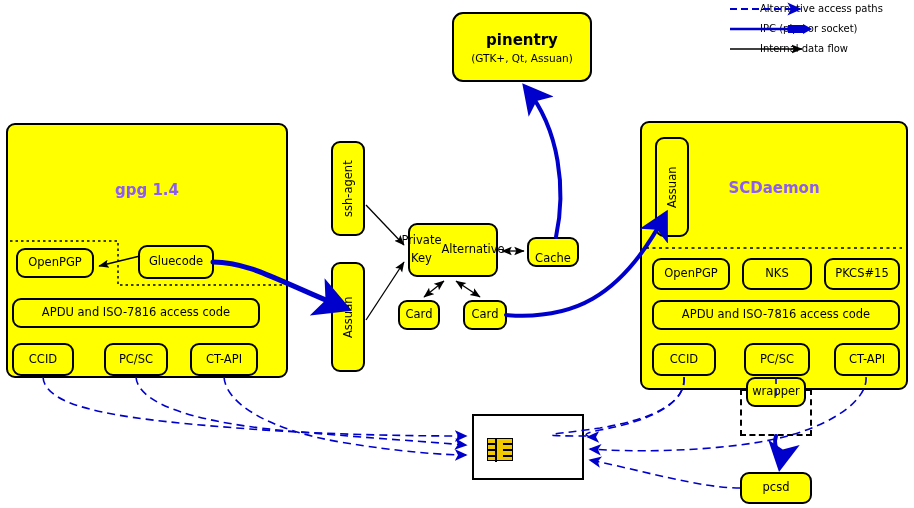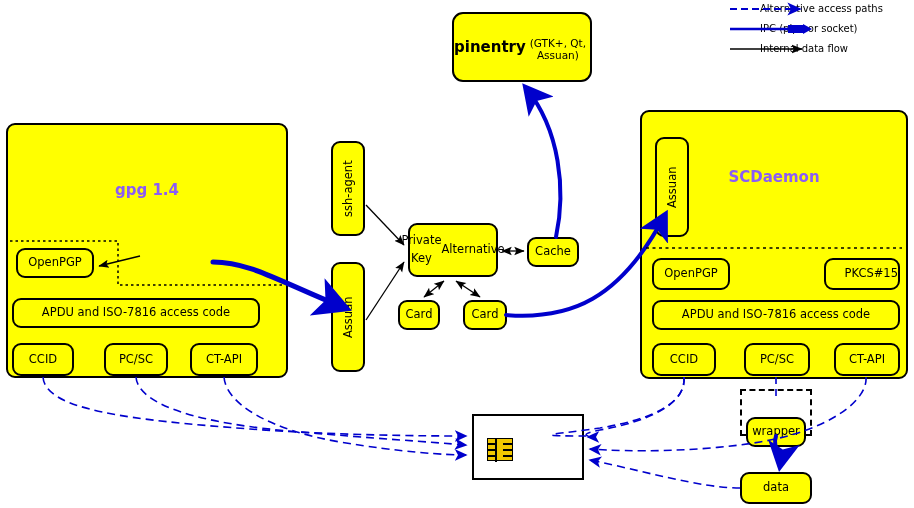--- a/index.html
+++ b/index.html
@@ -168,20 +168,23 @@
     <div class="container-title" style="top:56px;">gpg 1.4</div>
   </div>
 
   <svg class="layer" style="z-index:2;" viewBox="0 0 914 508">
     <path d="M10,241 L118,241 L118,285 L285,285" fill="none" stroke="#000000" stroke-width="1.5" stroke-dasharray="2.5,3"></path>
   </svg>
 
   <div class="box rounded small-box" style="left:16px; top:248px; width:78px; height:30px;">
     <span>OpenPGP</span>
   </div>
+  <div class="box rounded small-box" style="left:138px; top:245px; width:76px; height:34px;">
+    <span>Gluecode</span>
+  </div>
   <div class="box rounded small-box" style="left:12px; top:298px; width:248px; height:30px;">
     <span>APDU and ISO-7816 access code</span>
   </div>
   <div class="box rounded small-box" style="left:12px; top:343px; width:62px; height:33px;">
     <span>CCID</span>
   </div>
   <div class="box rounded small-box" style="left:104px; top:343px; width:64px; height:33px;">
     <span>PC/SC</span>
   </div>
   <div class="box rounded small-box" style="left:190px; top:343px; width:68px; height:33px;">
@@ -191,82 +194,85 @@
   <div class="box rounded vert-box" style="left:331px; top:141px; width:34px; height:95px;">
     <span>ssh-agent</span>
   </div>
   <div class="box rounded vert-box" style="left:331px; top:262px; width:34px; height:110px;">
     <span>Assuan</span>
   </div>
   <div class="box rounded two-line" style="left:408px; top:223px; width:90px; height:54px;">
     <span>Private Key</span>
     <span>Alternative</span>
   </div>
-  <div class="box rounded small-box" style="left:527px; top:237px; width:52px; height:30px;">
+  <div class="box rounded small-box" style="left:527px; top:237px; width:52px; height:30px;align-items:flex-end;">
     <span>Cache</span>
   </div>
   <div class="box rounded small-box" style="left:398px; top:300px; width:42px; height:30px;">
     <span>Card</span>
   </div>
   <div class="box rounded small-box" style="left:463px; top:300px; width:44px; height:30px;align-items:center;">
     <span>Card</span>
   </div>
 
-  <div class="box container-box" style="left:640px; top:110px; width:268px; height:269px;">
+  <div class="box container-box" style="left:640px; top:121px; width:268px; height:269px;">
     <div class="container-title" style="top:56px;">SCDaemon</div>
   </div>
   <svg class="layer" style="z-index:2;" viewBox="0 0 914 508">
     <path d="M646,248 L902,248" fill="none" stroke="#000000" stroke-width="1.5" stroke-dasharray="3,3.5"></path>
   </svg>
   <div class="box rounded vert-box" style="left:655px; top:137px; width:34px; height:100px;">
     <span>Assuan</span>
   </div>
   <div class="box rounded small-box" style="left:652px; top:258px; width:78px; height:32px;">
     <span>OpenPGP</span>
   </div>
-  <div class="box rounded small-box" style="left:824px; top:258px; width:76px; height:32px;justify-content:flex-end;">
+  <div class="box rounded small-box" style="left:742px; top:258px; width:70px; height:32px;">
+    <span>NKS</span>
+  </div>
+  <div class="box rounded small-box" style="left:824px; top:258px; width:76px; height:32px;">
     <span>PKCS#15</span>
   </div>
   <div class="box rounded small-box" style="left:652px; top:300px; width:248px; height:30px;">
     <span>APDU and ISO-7816 access code</span>
   </div>
   <div class="box rounded small-box" style="left:652px; top:343px; width:64px; height:33px;">
     <span>CCID</span>
   </div>
   <div class="box rounded small-box" style="left:744px; top:343px; width:66px; height:33px;">
     <span>PC/SC</span>
   </div>
   <div class="box rounded small-box" style="left:834px; top:343px; width:66px; height:33px;">
     <span>CT-API</span>
   </div>
 
-  <div class="box rounded-lg" style="left:452px; top:12px; width:140px; height:70px; flex-direction:row;">
+  <div class="box rounded-lg" style="left:452px; top:12px; width:140px; height:70px; flex-direction:column;">
     <span class="pinentry-main">pinentry</span>
     <span class="pinentry-sub">(GTK+, Qt, Assuan)</span>
   </div>
 
   <div class="card" style="left:472px; top:414px; width:112px; height:66px;">
     <div class="chip" style="left:13px; top:22px; width:26px; height:23px;">
       <i style="left:7px; top:0px; width:1.8px; height:23px;"></i>
       <i style="left:0px; top:4px; width:8px; height:1.8px;"></i>
       <i style="left:0px; top:10px; width:8px; height:1.8px;"></i>
       <i style="left:0px; top:16px; width:8px; height:1.8px;"></i>
       <i style="left:15px; top:4px; width:9px; height:1.8px;"></i>
       <i style="left:15px; top:10px; width:9px; height:1.8px;"></i>
       <i style="left:15px; top:16px; width:9px; height:1.8px;"></i>
     </div>
   </div>
 
   <div class="dashed-group" style="left:740px; top:389px; width:72px; height:47px;"></div>
-  <div class="box rounded small-box" style="left:746px; top:417px; width:60px; height:30px;">
+  <div class="box rounded small-box" style="left:746px; top:377px; width:60px; height:30px;">
     <span>wrapper</span>
   </div>
 
   <div class="box rounded small-box" style="left:740px; top:472px; width:72px; height:32px;">
-    <span>data</span>
+    <span>pcsd</span>
   </div>
 
   <svg class="layer" id="arrows-top" viewBox="0 0 914 508">
 
     <path d="M140,256 L99,266" fill="none" stroke="#000000" stroke-width="1.3" marker-end="url(#mk-black)"></path>
 
     <path d="M366,205 L404,245" fill="none" stroke="#000000" stroke-width="1.3" marker-end="url(#mk-black)"></path>
 
     <path d="M366,320 L404,262" fill="none" stroke="#000000" stroke-width="1.3" marker-end="url(#mk-black)"></path>
 

